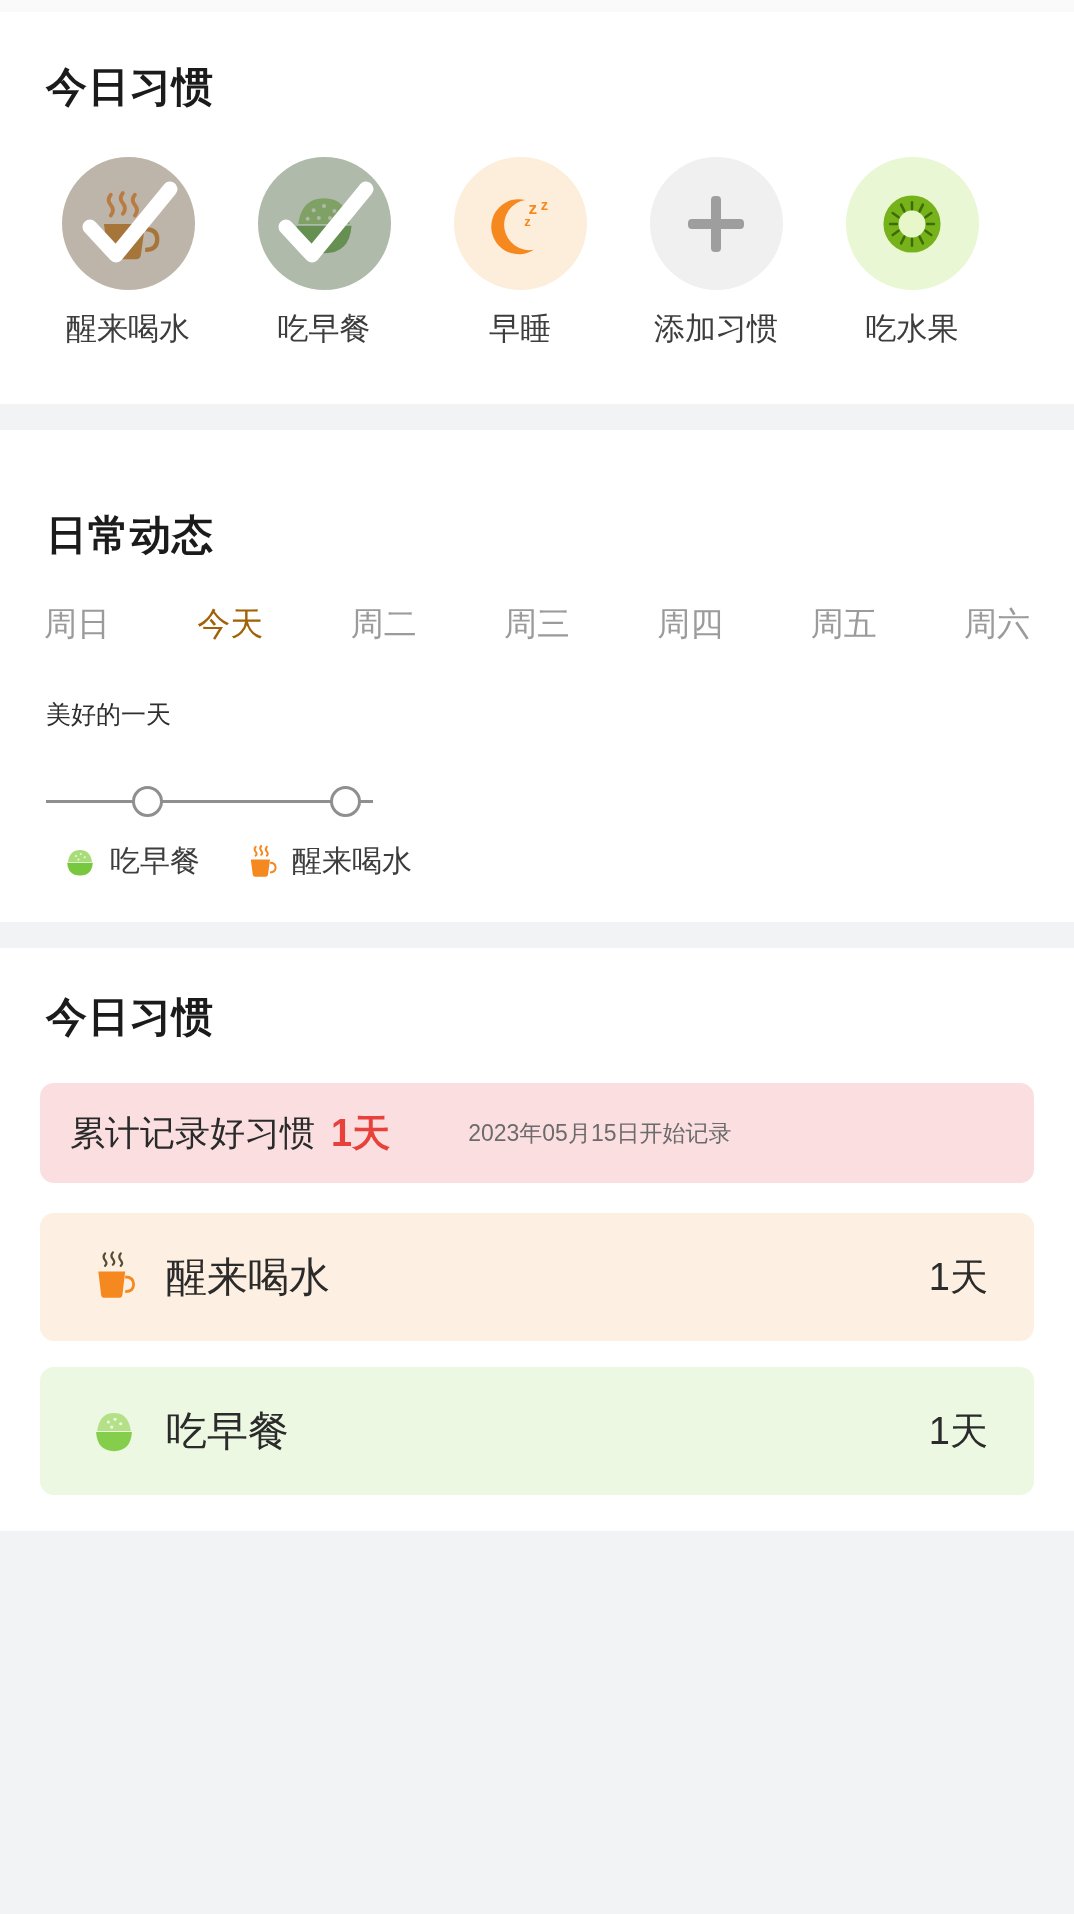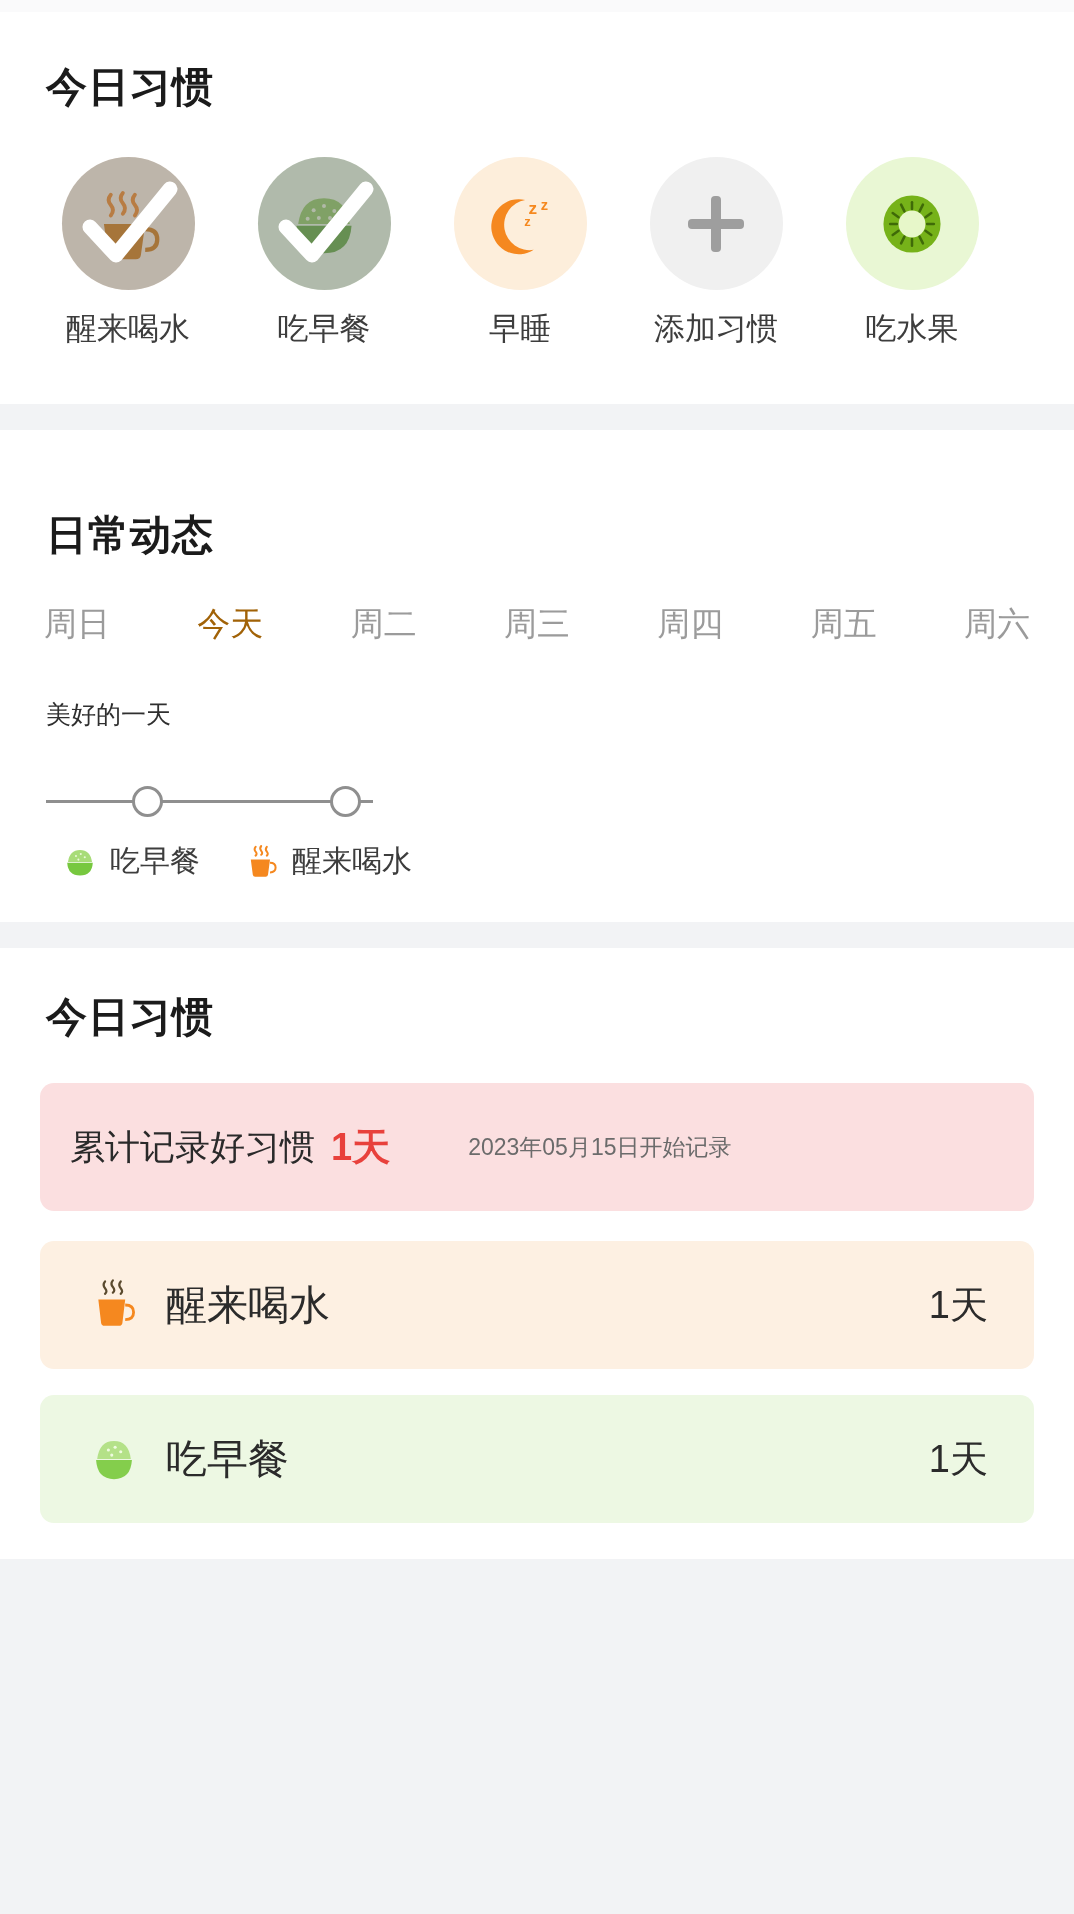--- a/index.html
+++ b/index.html
@@ -123,21 +123,21 @@
   .tl-item .tl-text { font-size: 30px; color: #3d3d3d; white-space: nowrap; }
 
   
   #habit-stats { padding: 52px 0 0 0; padding-bottom: 10px; }
   #habit-stats .sec-title { margin-left: 46px; margin-bottom: 42px; }
 
   .stat-banner {
     margin: 0 40px 30px 40px;
     background: #fbdfe0;
     border-radius: 14px;
-    height: 128px;
+    height: 100px;
     display: flex;
     align-items: center;
     padding: 0 30px;
   }
   .stat-banner .b-label { font-size: 35px; color: #2a2a2a; }
   .stat-banner .b-days  { font-size: 38px; color: #e8413c; font-weight: 700; margin-left: 16px; }
   .stat-banner .b-since { font-size: 23px; color: #6b6b6b; margin-left: 78px; }
 
   .stat-row {
     margin: 0 40px 26px 40px;

